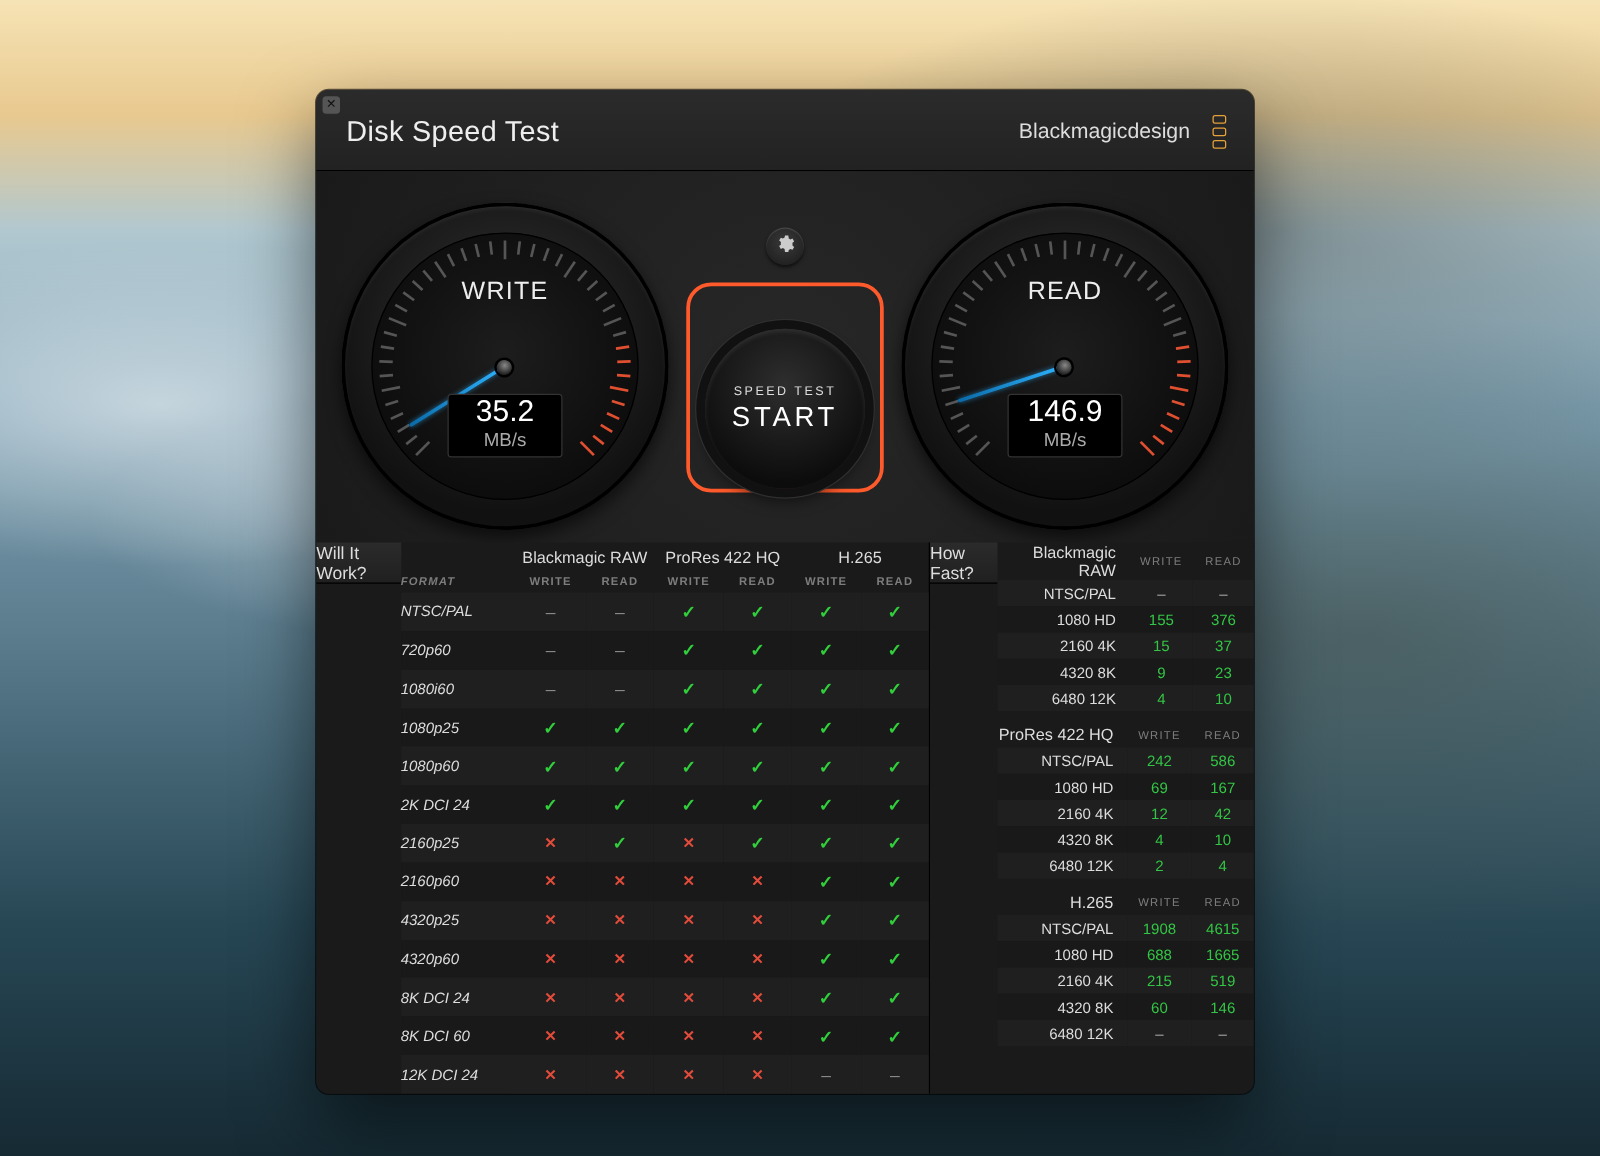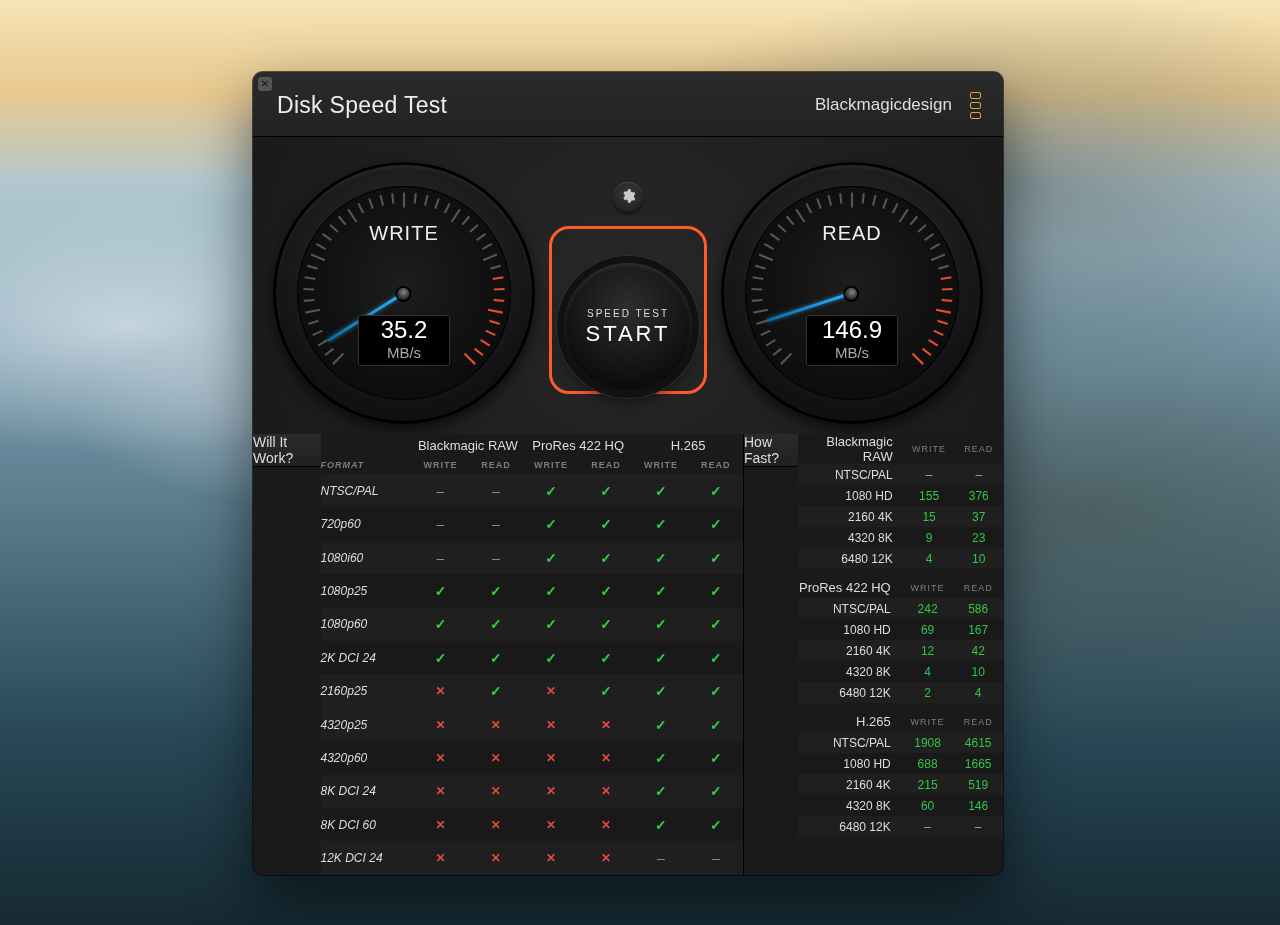--- a/index.html
+++ b/index.html
@@ -595,20 +595,29 @@
             </tr>
             <tr class="odd">
               <td class="fmt-col">2160p25</td>
               <td class="cell"><span class="xx">✕</span></td>
               <td class="cell"><span class="ck">✓</span></td>
               <td class="cell"><span class="xx">✕</span></td>
               <td class="cell"><span class="ck">✓</span></td>
               <td class="cell"><span class="ck">✓</span></td>
               <td class="cell"><span class="ck">✓</span></td>
             </tr>
+            <tr class="even">
+              <td class="fmt-col">2160p60</td>
+              <td class="cell"><span class="xx">✕</span></td>
+              <td class="cell"><span class="xx">✕</span></td>
+              <td class="cell"><span class="xx">✕</span></td>
+              <td class="cell"><span class="xx">✕</span></td>
+              <td class="cell"><span class="ck">✓</span></td>
+              <td class="cell"><span class="ck">✓</span></td>
+            </tr>
             <tr class="odd">
               <td class="fmt-col">4320p25</td>
               <td class="cell"><span class="xx">✕</span></td>
               <td class="cell"><span class="xx">✕</span></td>
               <td class="cell"><span class="xx">✕</span></td>
               <td class="cell"><span class="xx">✕</span></td>
               <td class="cell"><span class="ck">✓</span></td>
               <td class="cell"><span class="ck">✓</span></td>
             </tr>
             <tr class="even">

